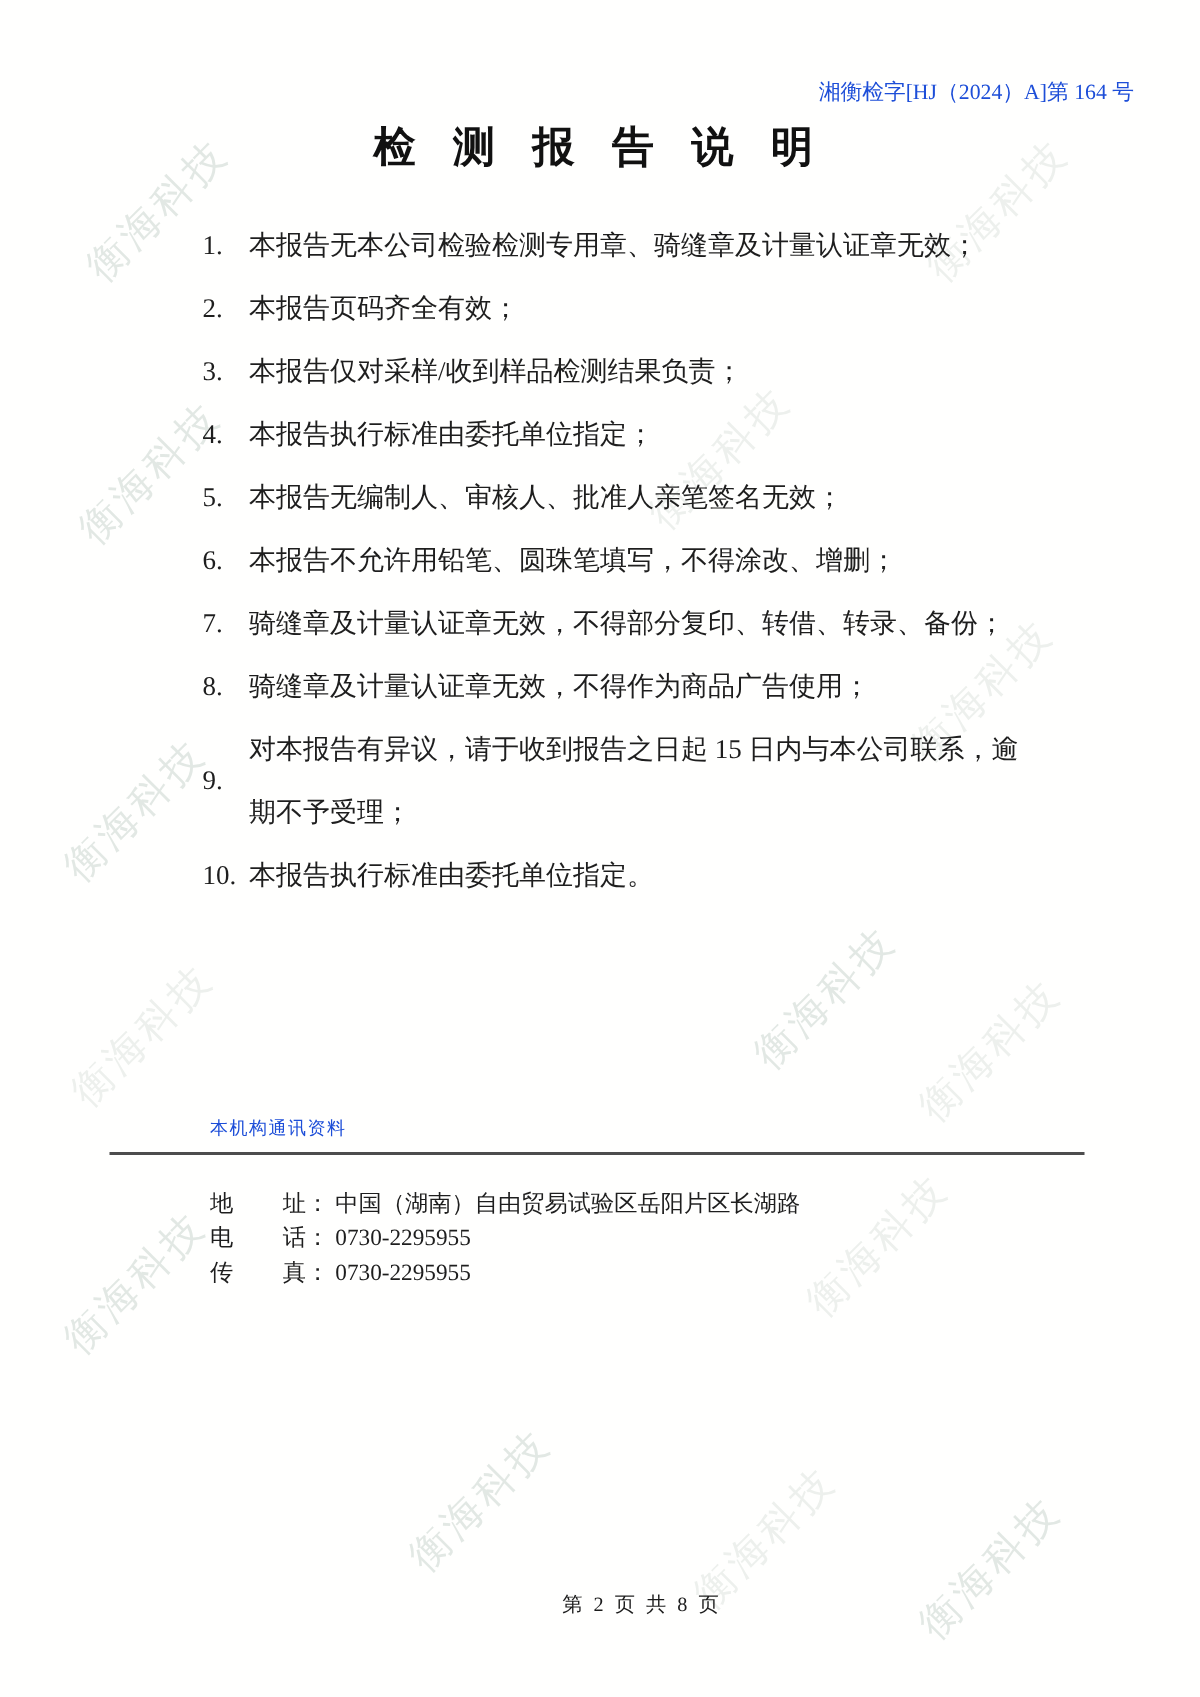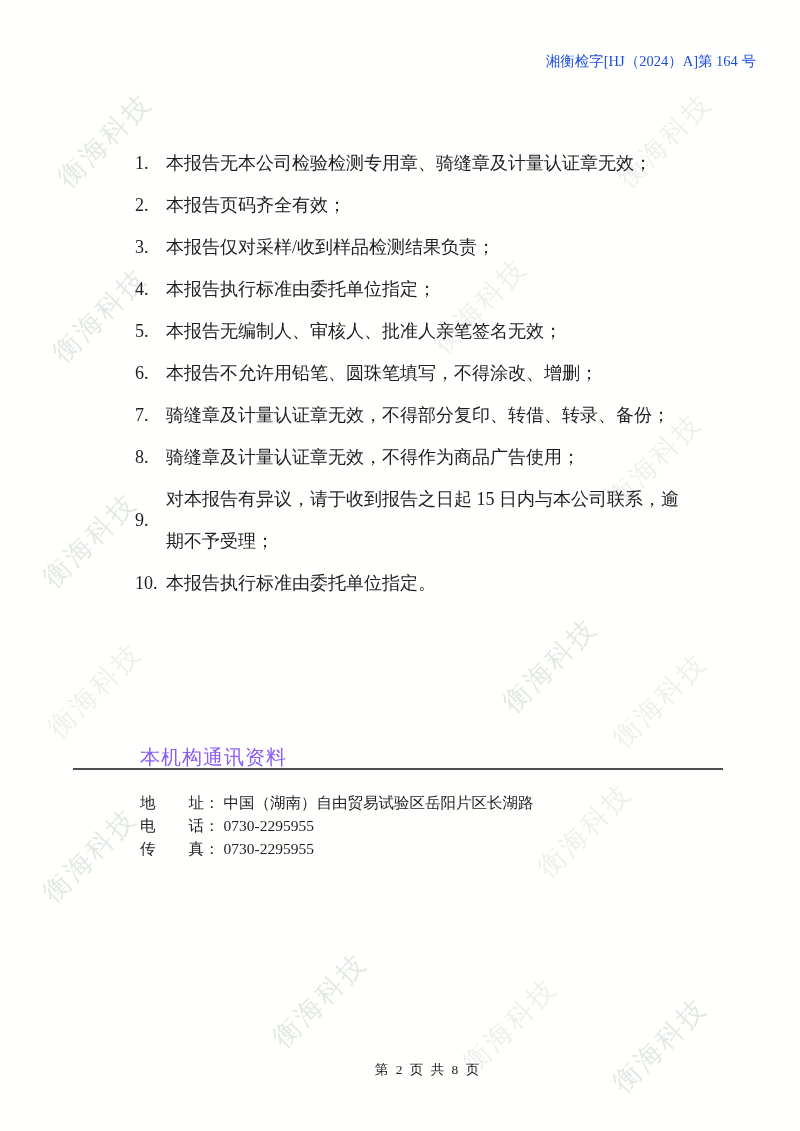--- a/index.html
+++ b/index.html
@@ -72,22 +72,22 @@
     flex: 1 1 auto;
   }
   .note-item.num-centered {
     align-items: center;
   }
 
   .contact-heading {
     position: absolute;
     top: 744px;
     left: 140px;
-    font-size: 20px;
-    color: #8b5cf6;
+    font-size: 12px;
+    color: #1d4ed8;
     letter-spacing: 1px;
   }
   .contact-rule {
     position: absolute;
     top: 768px;
     left: 73px;
     width: 650px;
     height: 2px;
     background: #4d4d4d;
   }
@@ -141,20 +141,21 @@
   <div class="wm wm-light" style="left:95px; top:690px;">衡海科技</div>
   <div class="wm wm-light" style="left:660px; top:700px;">衡海科技</div>
   <div class="wm" style="left:90px; top:855px;">衡海科技</div>
   <div class="wm wm-light" style="left:585px; top:830px;">衡海科技</div>
   <div class="wm" style="left:320px; top:1000px;">衡海科技</div>
   <div class="wm wm-light" style="left:510px; top:1025px;">衡海科技</div>
   <div class="wm" style="left:660px; top:1045px;">衡海科技</div>
 
   <div class="doc-number">湘衡检字[HJ（2024）A]第 164 号</div>
 
+  <div class="doc-title">检 测 报 告 说 明</div>
 
   <div class="notes">
     <div class="note-item">
       <span class="note-num">1.</span>
       <span class="note-text">本报告无本公司检验检测专用章、骑缝章及计量认证章无效；</span>
     </div>
     <div class="note-item">
       <span class="note-num">2.</span>
       <span class="note-text">本报告页码齐全有效；</span>
     </div>

